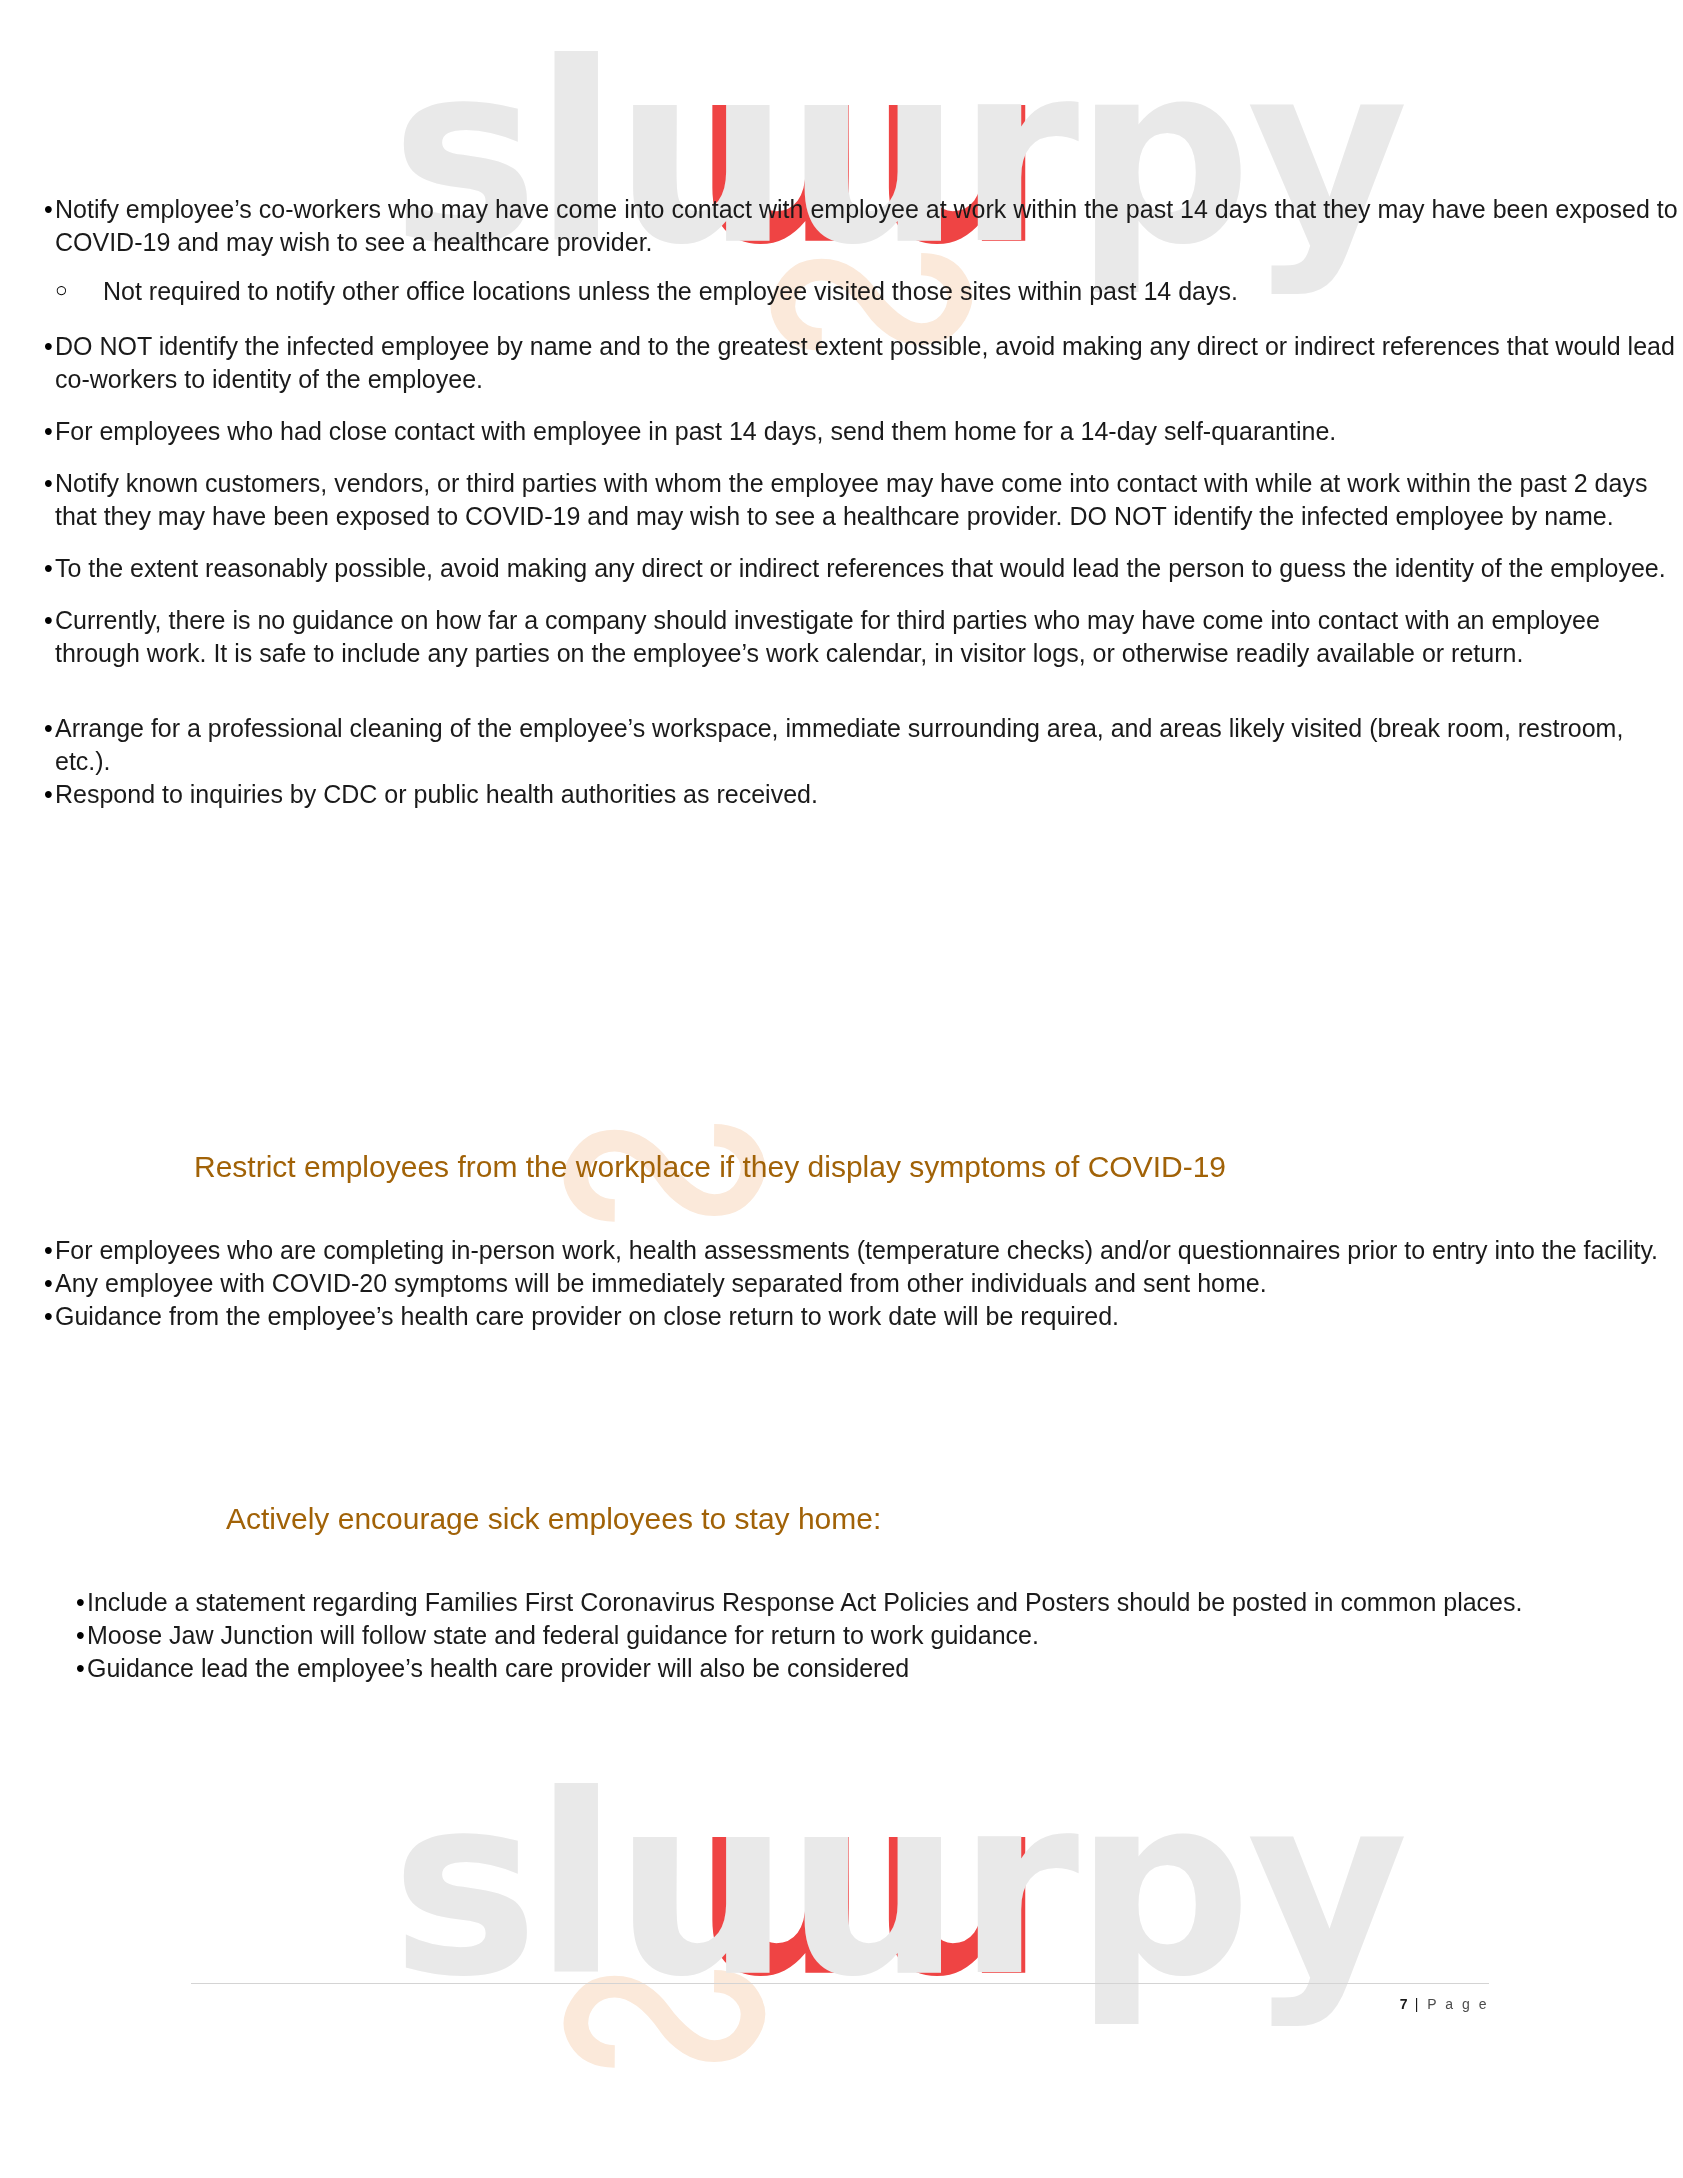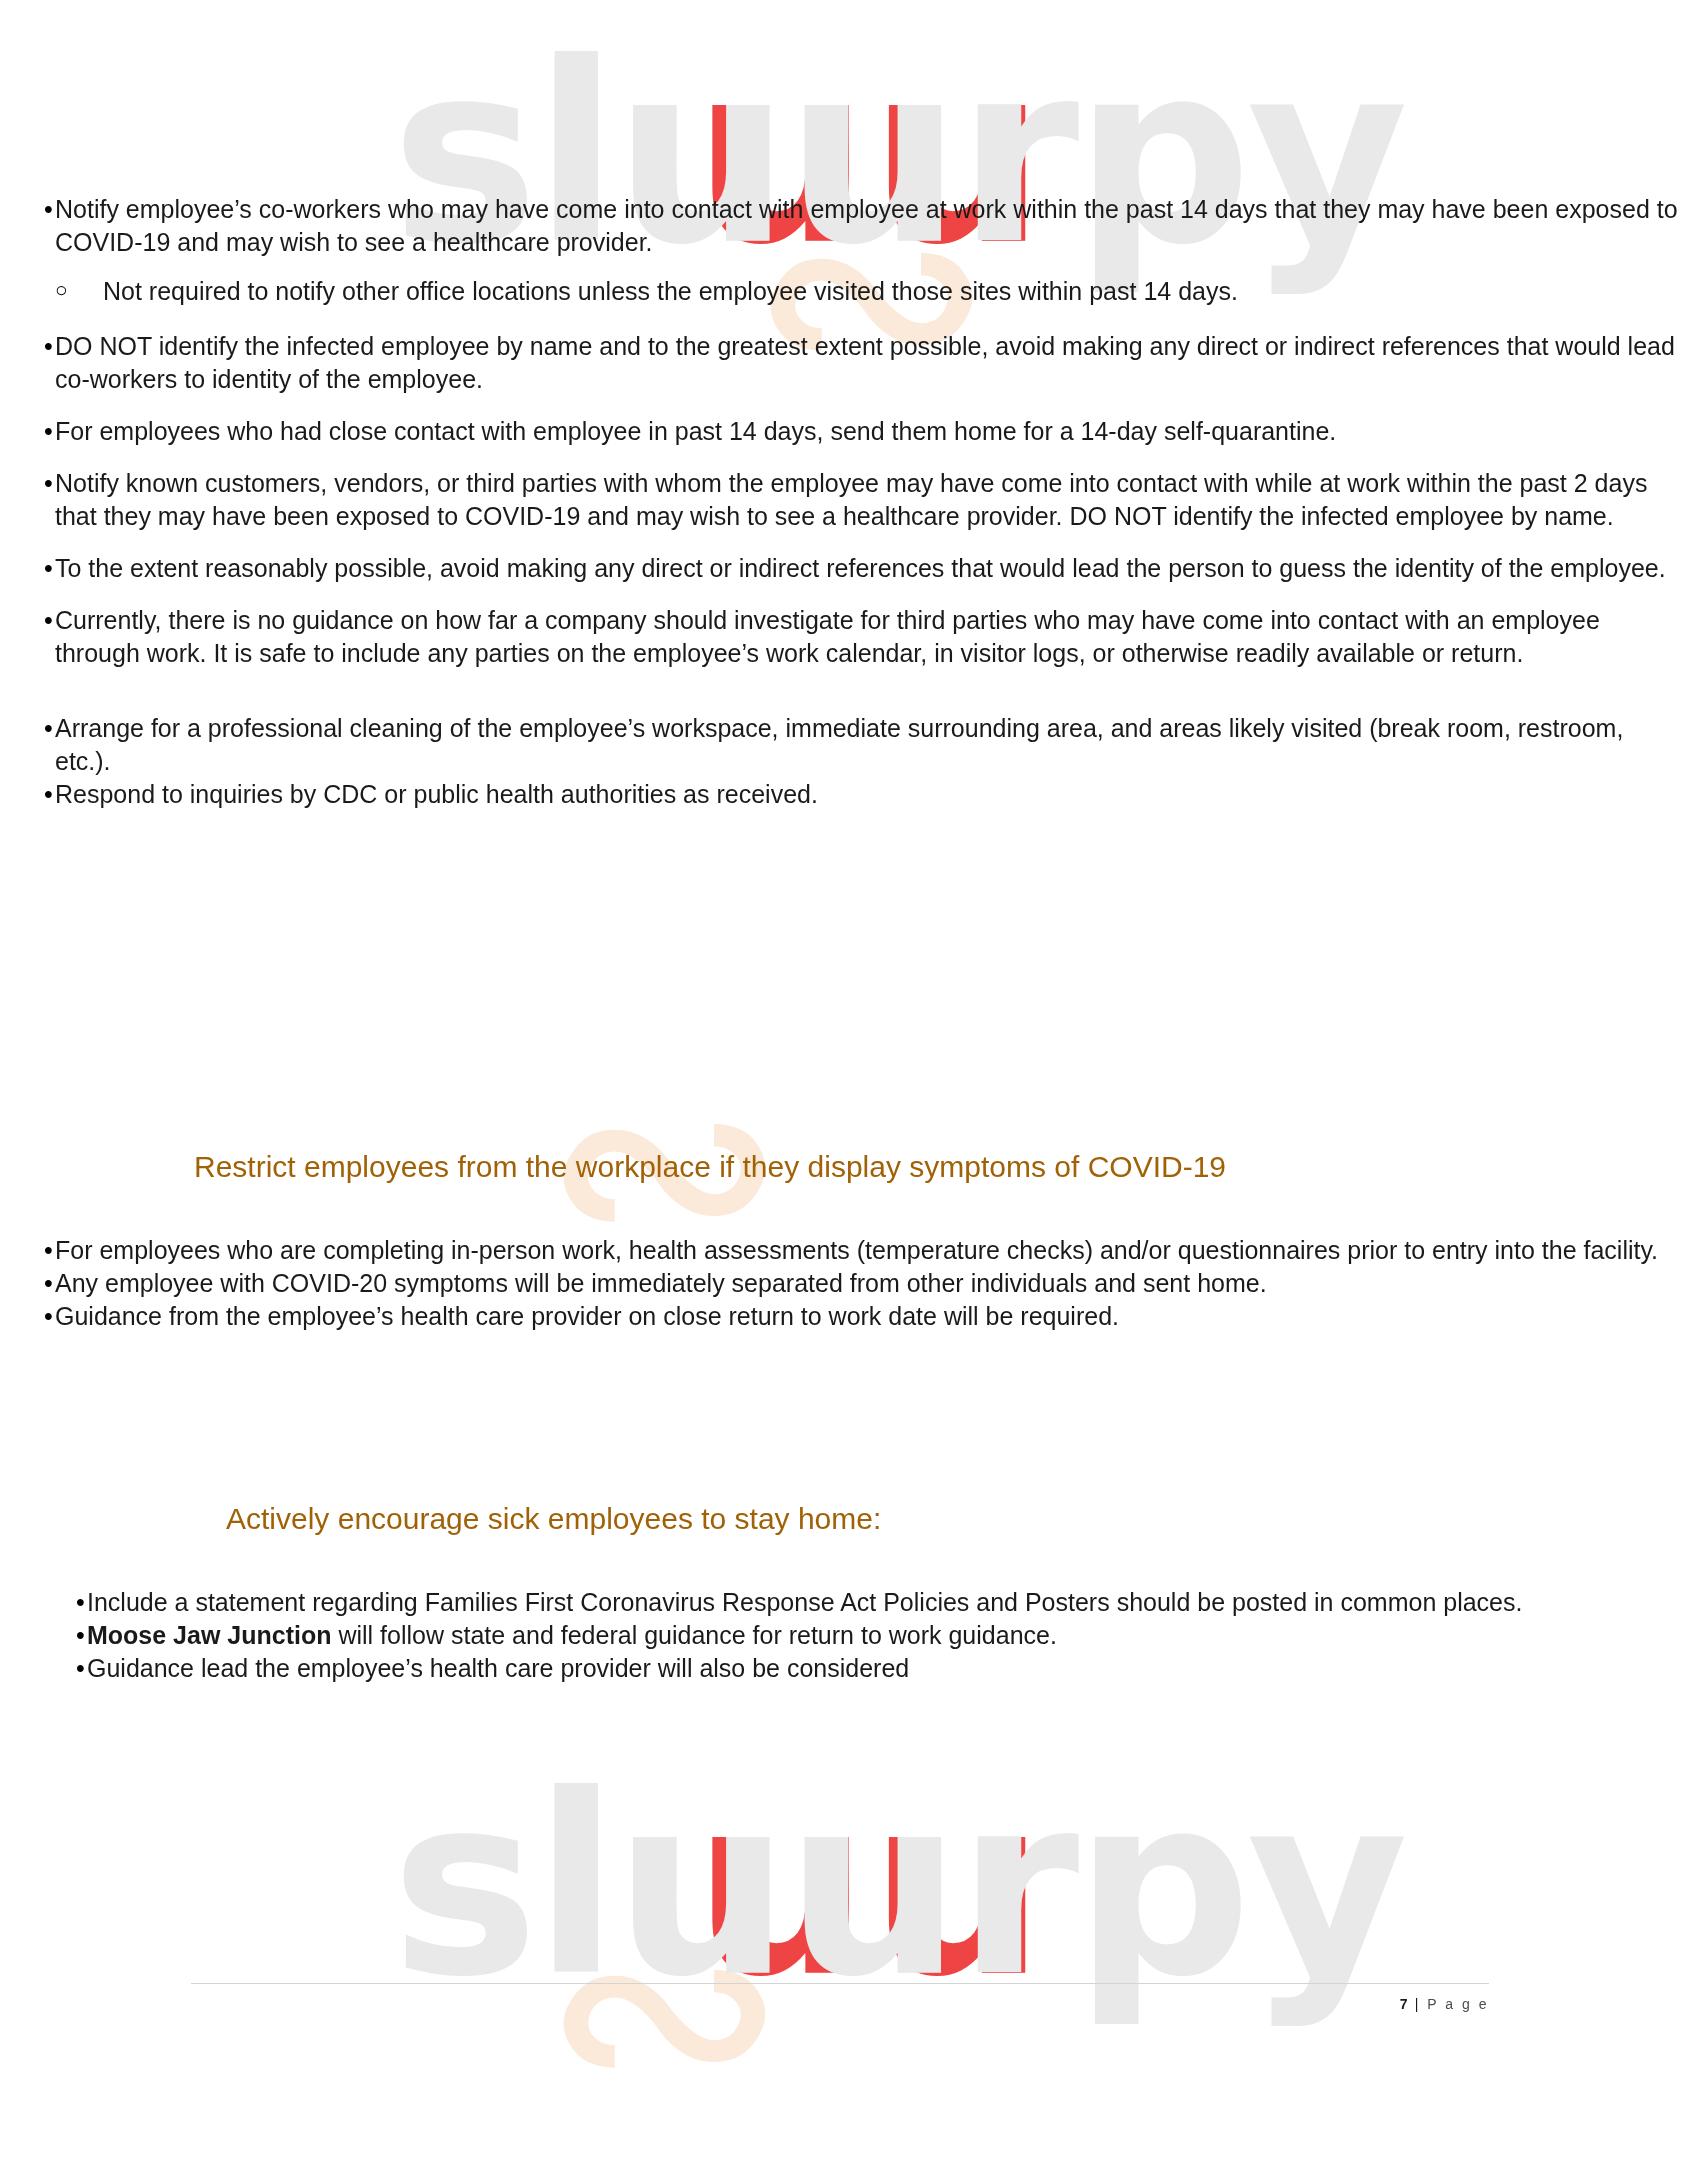--- a/index.html
+++ b/index.html
@@ -132,21 +132,21 @@
 
   .section-heading {
     color: #a16207;
     font-size: 30px;
     font-weight: 400;
     line-height: 1.25;
     margin: 0;
   }
 
   strong.inline-bold {
-    font-weight: 700;
+    font-weight: 400;
   }
 
   
   .footer-rule {
     position: absolute;
     left: 191px;
     top: 1983px;
     width: 1298px;
     height: 1px;
     background: #d4d4d4;

